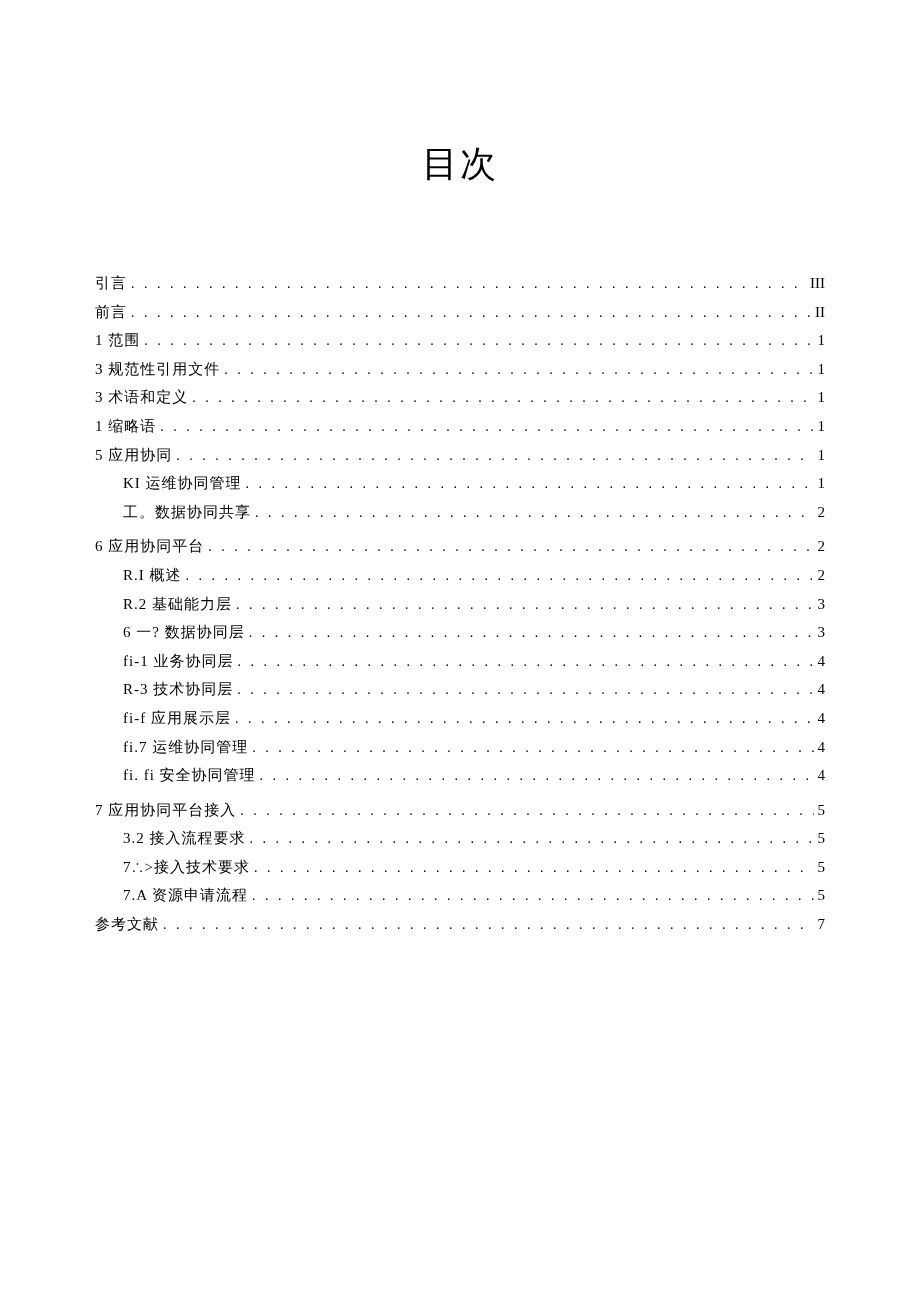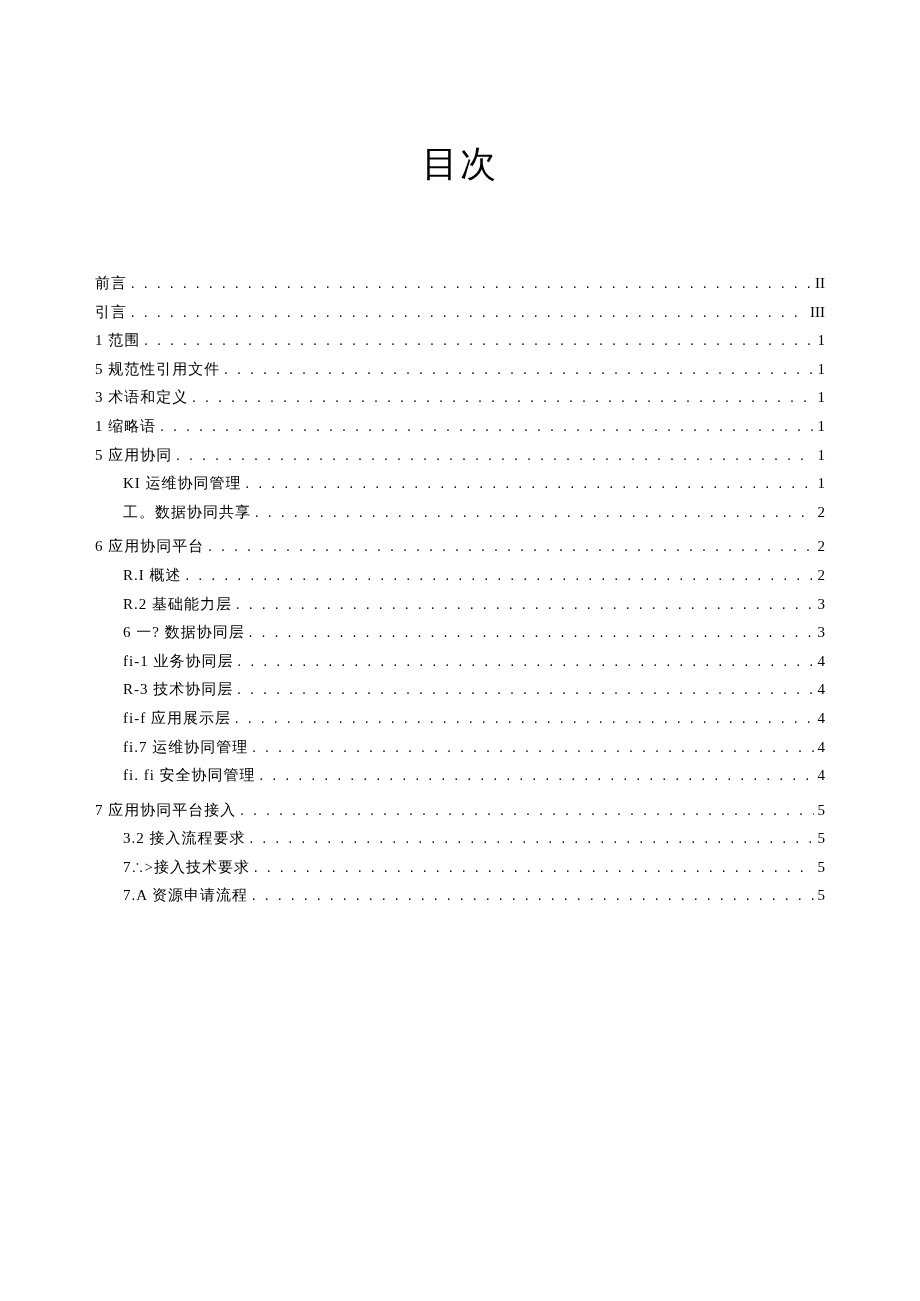--- a/index.html
+++ b/index.html
@@ -56,36 +56,36 @@
       margin-top: 6px;
     }
   </style>
 </head>
 <body>
 
 <h1 class="title">目次</h1>
 
 <div id="toc-container">
     <div class="toc-entry">
+      <span class="toc-label">引言</span>
+      <span class="toc-dots"></span>
+      <span class="toc-page">III</span>
+    </div>
+    <div class="toc-entry">
       <span class="toc-label">前言</span>
       <span class="toc-dots"></span>
       <span class="toc-page">II</span>
-    </div>
-    <div class="toc-entry">
-      <span class="toc-label">引言</span>
-      <span class="toc-dots"></span>
-      <span class="toc-page">III</span>
     </div>
     <div class="toc-entry">
       <span class="toc-label">1 范围</span>
       <span class="toc-dots"></span>
       <span class="toc-page">1</span>
     </div>
     <div class="toc-entry">
-      <span class="toc-label">5 规范性引用文件</span>
+      <span class="toc-label">3 规范性引用文件</span>
       <span class="toc-dots"></span>
       <span class="toc-page">1</span>
     </div>
     <div class="toc-entry">
       <span class="toc-label">3 术语和定义</span>
       <span class="toc-dots"></span>
       <span class="toc-page">1</span>
     </div>
     <div class="toc-entry">
       <span class="toc-label">1 缩略语</span>
@@ -165,13 +165,18 @@
     <div class="toc-entry sub">
       <span class="toc-label">7∴&gt;接入技术要求</span>
       <span class="toc-dots"></span>
       <span class="toc-page">5</span>
     </div>
     <div class="toc-entry sub">
       <span class="toc-label">7.A 资源申请流程</span>
       <span class="toc-dots"></span>
       <span class="toc-page">5</span>
     </div>
+    <div class="toc-entry">
+      <span class="toc-label">参考文献</span>
+      <span class="toc-dots"></span>
+      <span class="toc-page">7</span>
+    </div>
   </div>
 
 </body></html>

